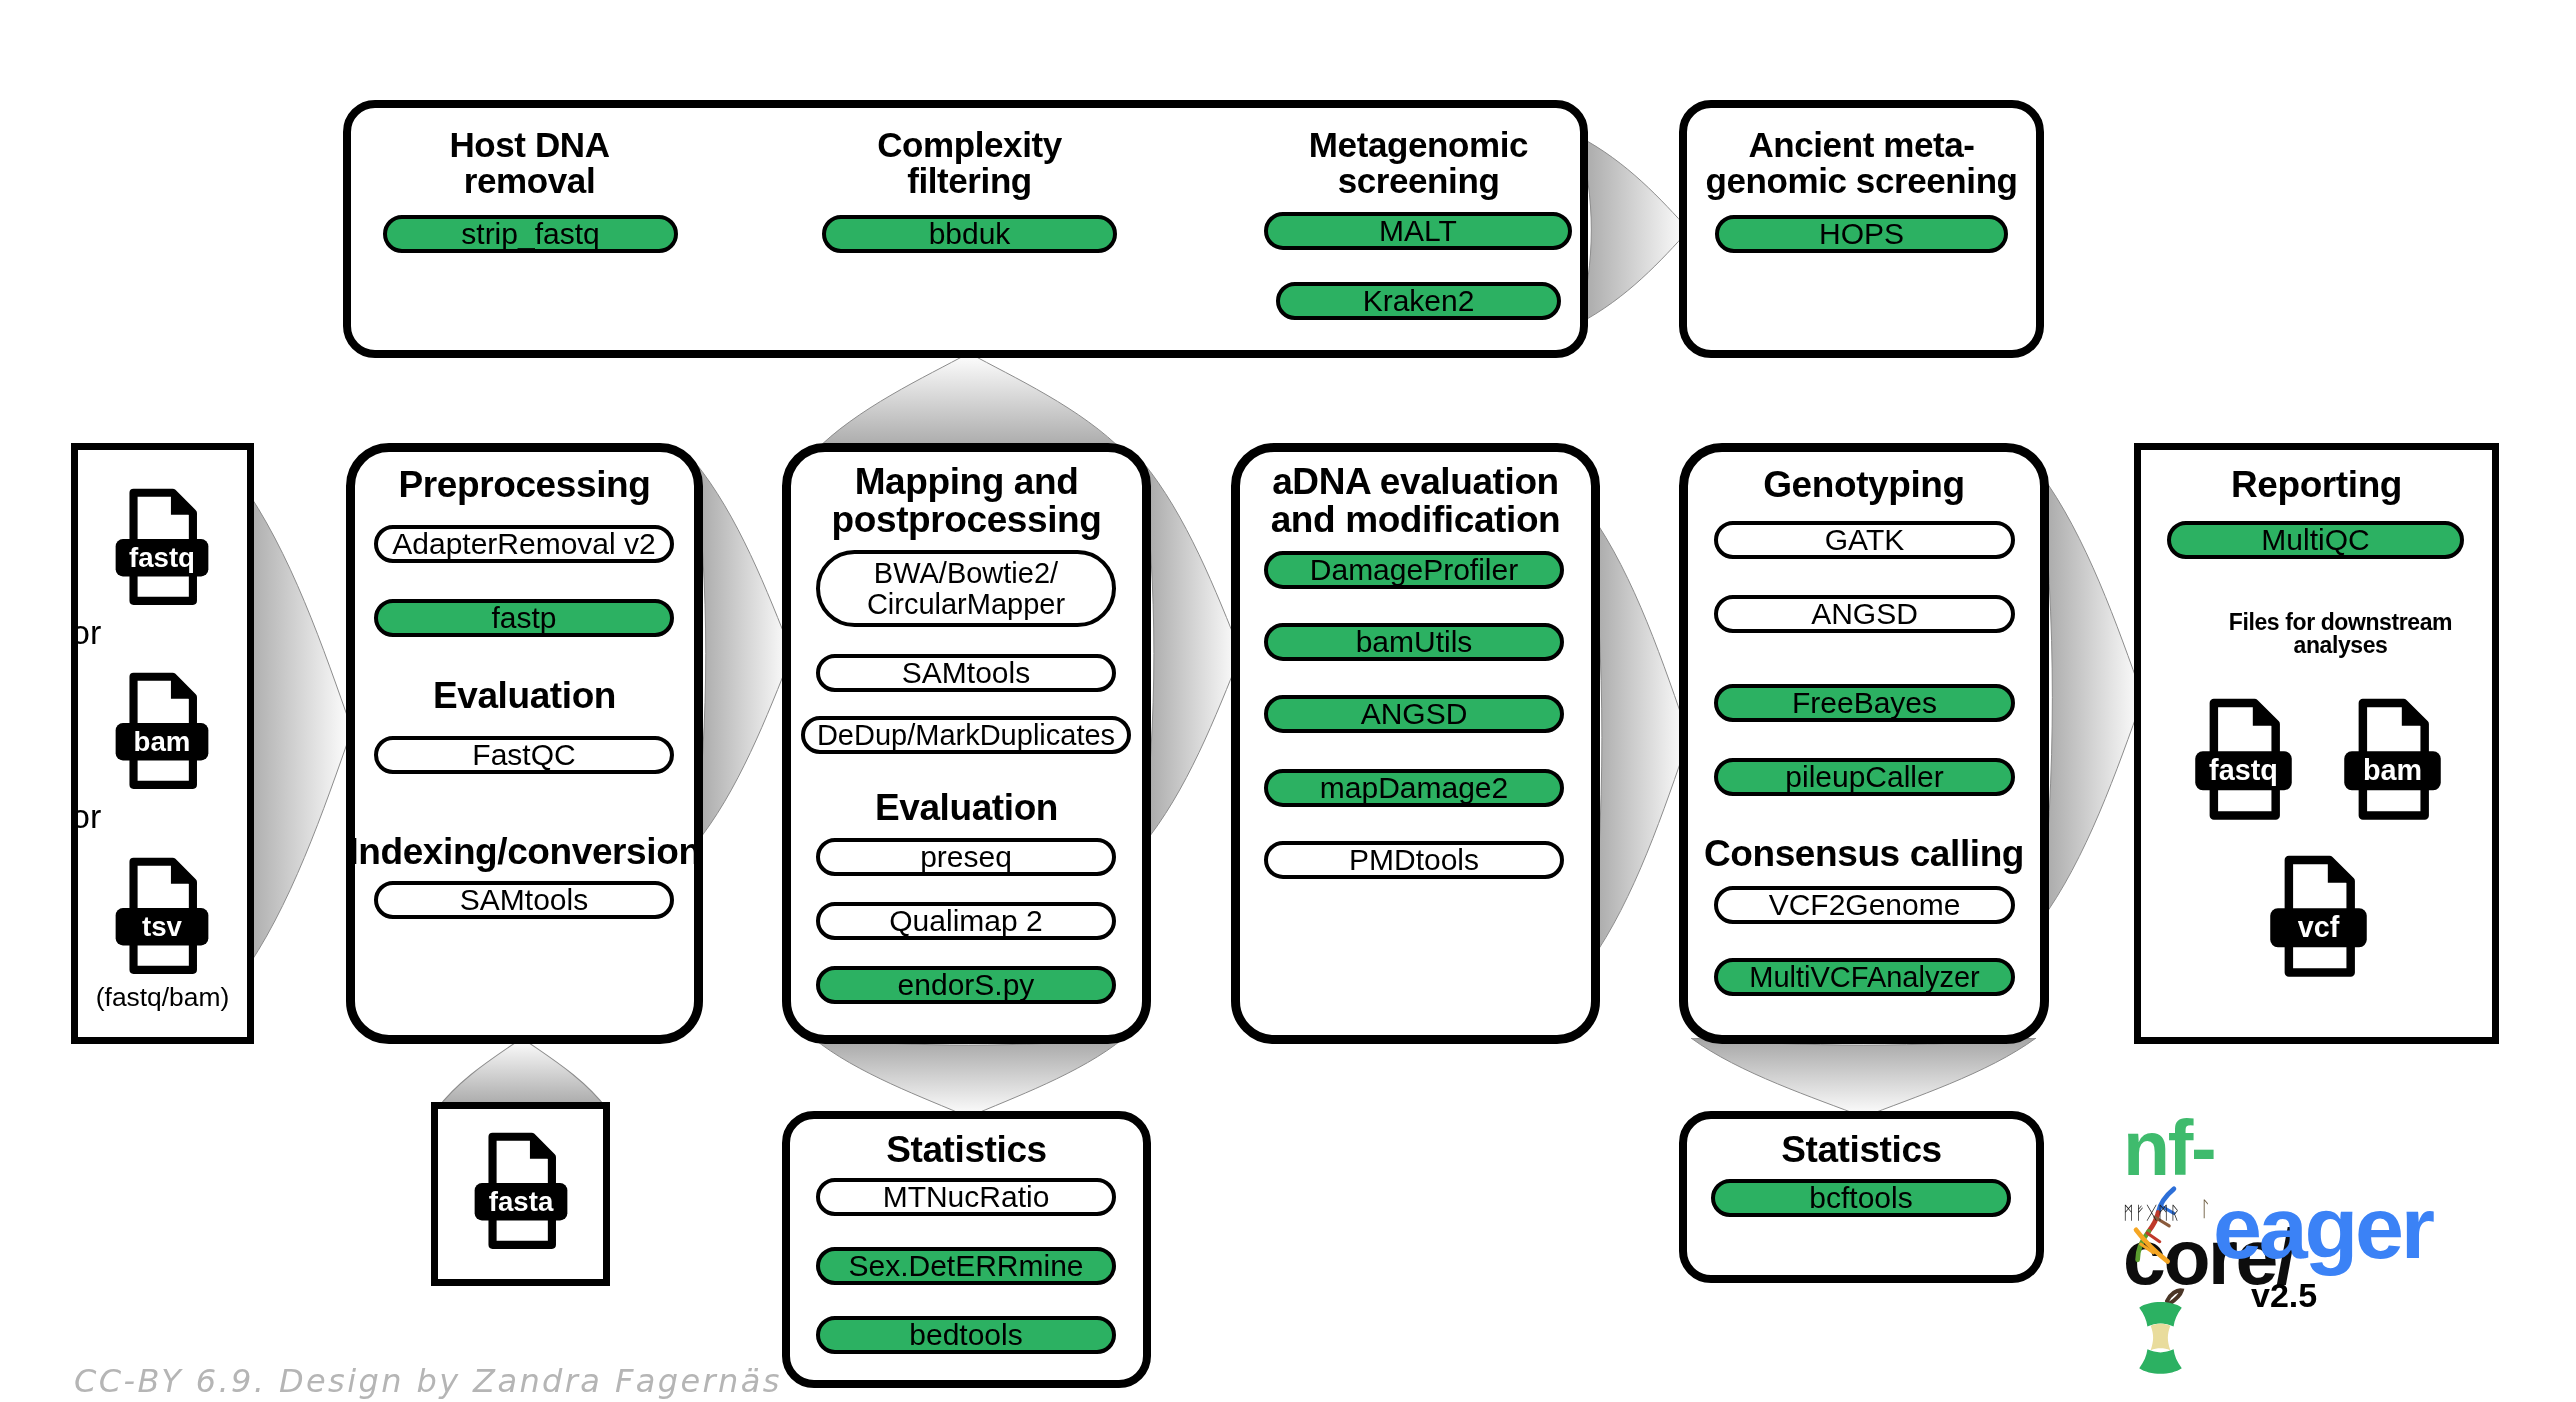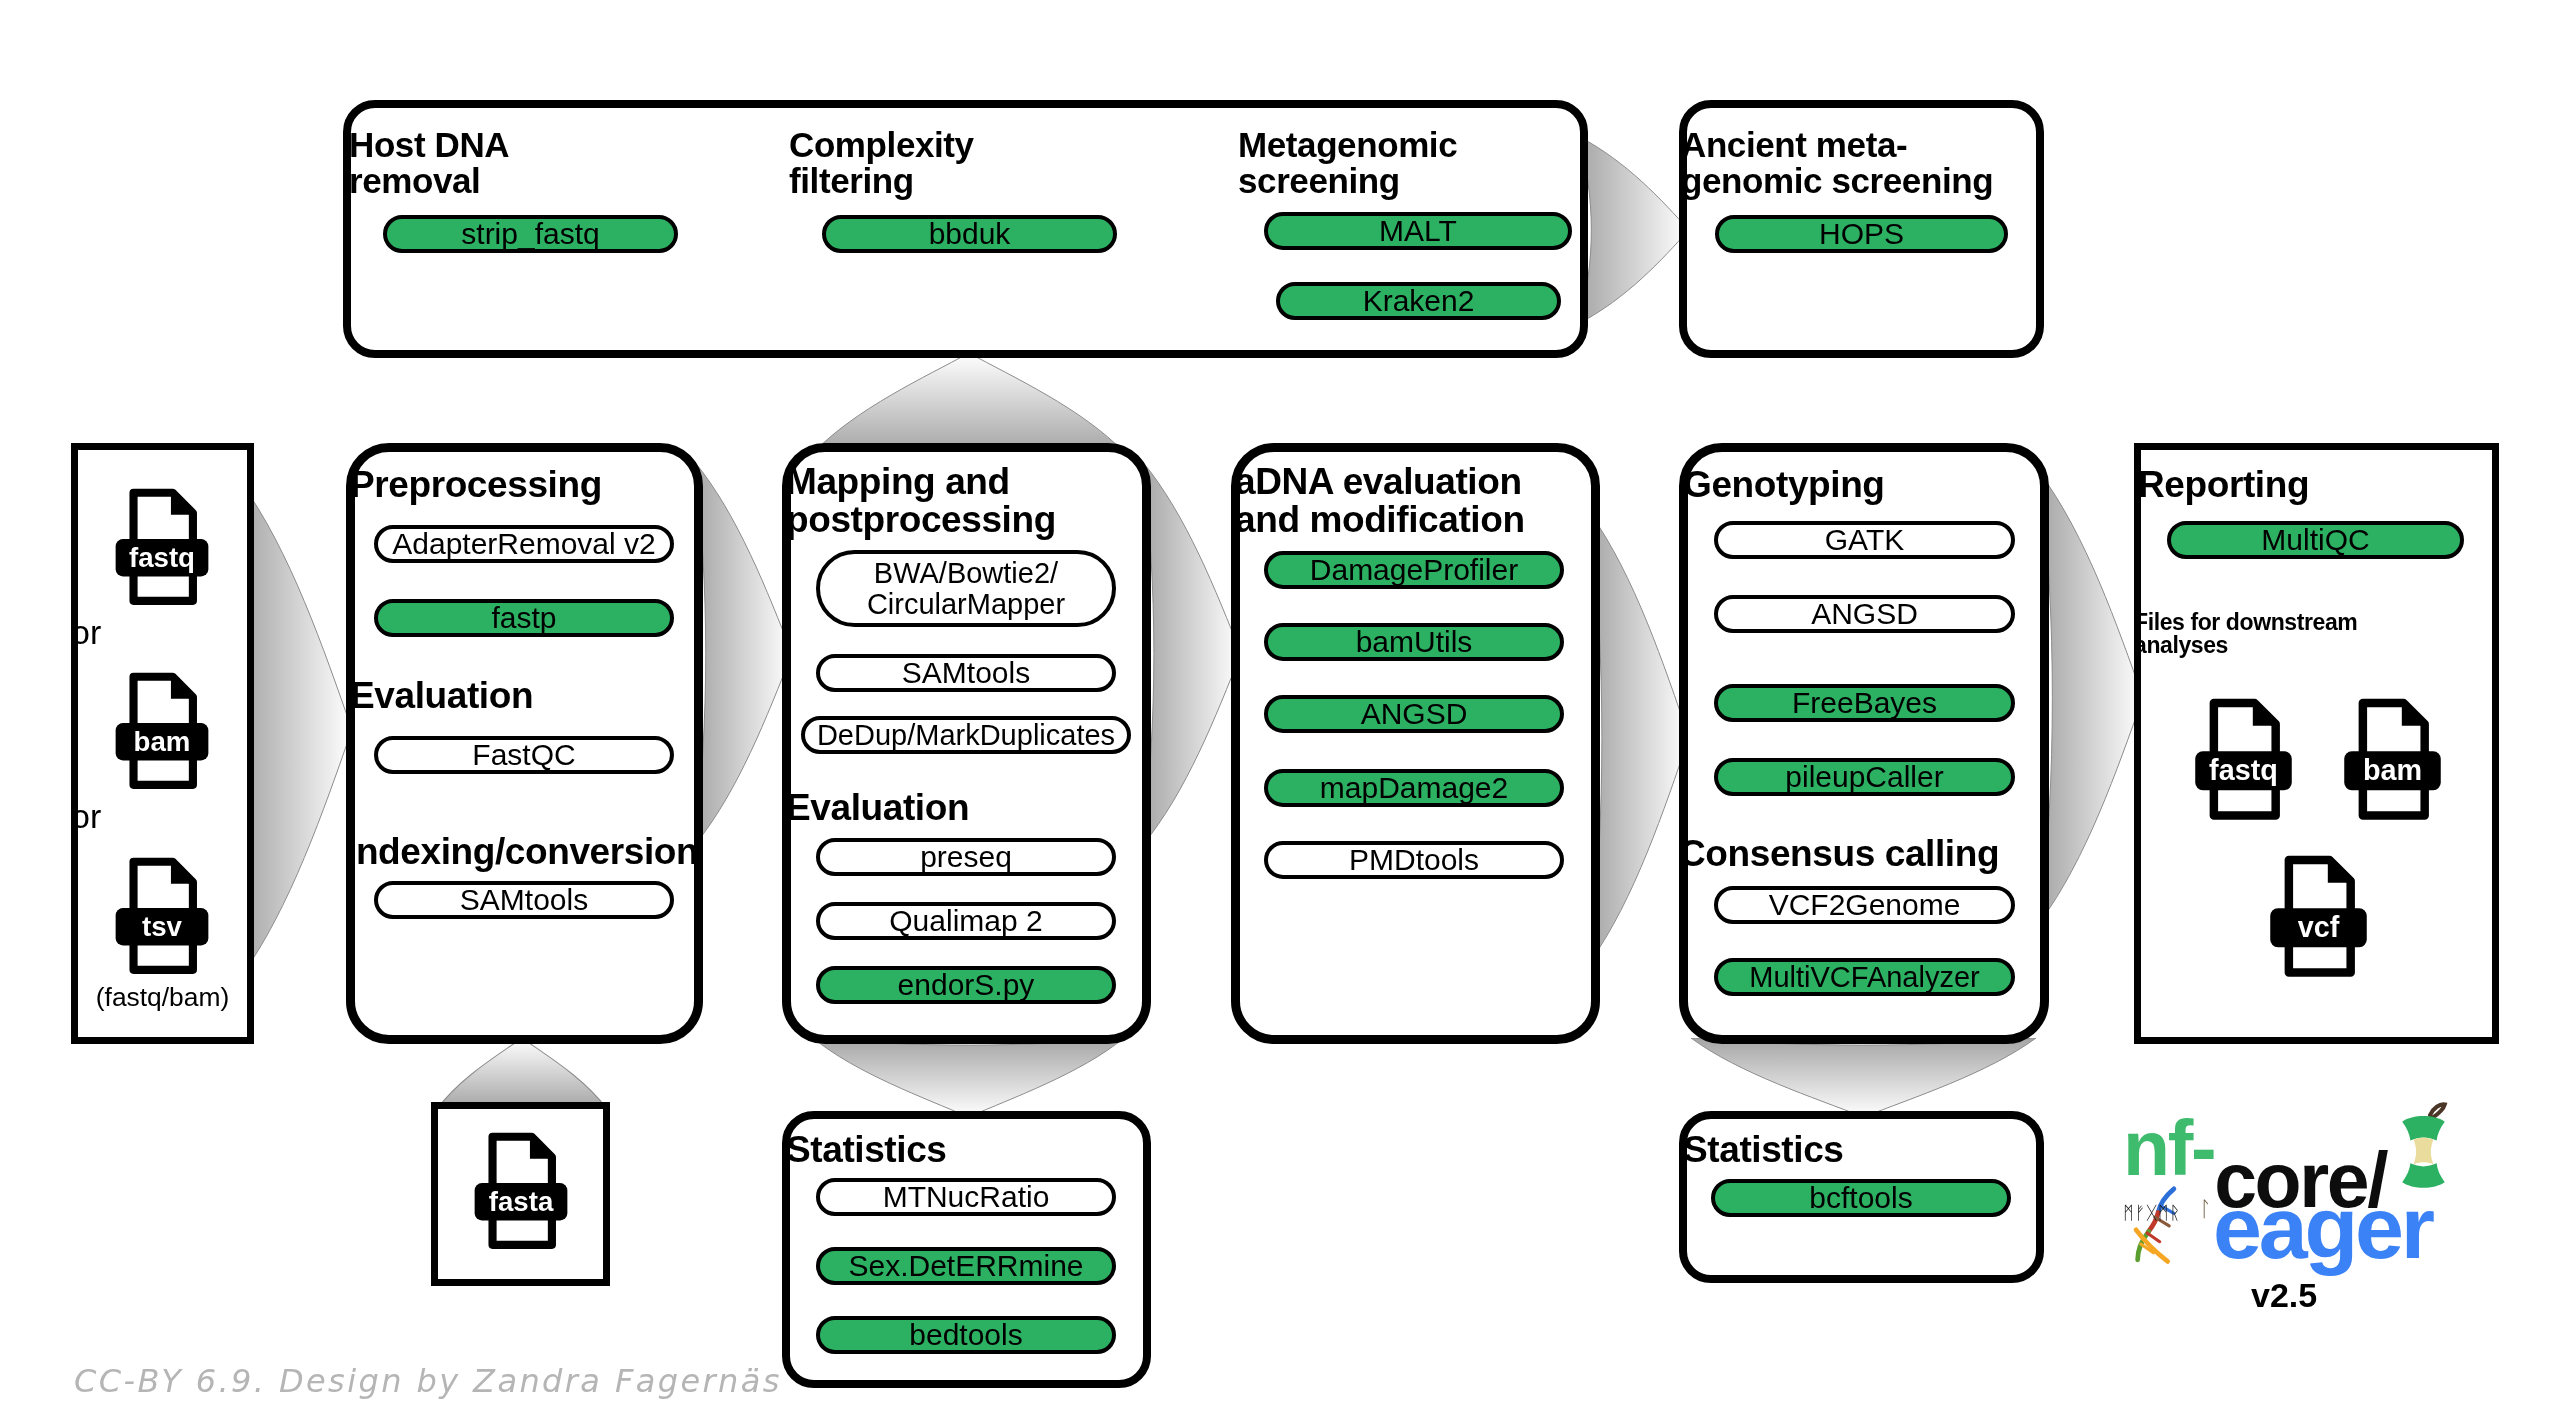--- a/index.html
+++ b/index.html
@@ -4,39 +4,39 @@
 <style>
   html,body{margin:0;padding:0;}
   body{
     width:2576px;height:1403px;position:relative;background:#ffffff;
     font-family:"Liberation Sans",sans-serif;overflow:hidden;color:#000;
   }
   .box{position:absolute;background:#fff;border:8.8px solid #000;box-sizing:border-box;z-index:2;}
   .rounded{border-radius:43px;}
   .rounded-sm{border-radius:32px;}
   .square{border-radius:0;border-width:7.2px;}
-  .heading{position:absolute;z-index:3;font-weight:bold;text-align:left;font-size:37px;line-height:1.02;letter-spacing:-0.4px;}
+  .heading{position:absolute;z-index:3;font-weight:bold;text-align:center;font-size:37px;line-height:1.02;letter-spacing:-0.4px;}
   .heading .ln{display:block;}
   .top-title{font-size:35px;}
   .pill{
     position:absolute;z-index:3;box-sizing:border-box;height:38px;
     border:4.8px solid #000;border-radius:800px;background:#fff;
     display:flex;flex-direction:column;align-items:center;justify-content:center;
     font-size:30px;line-height:1.04;text-align:center;white-space:nowrap;
   }
   .pill.green{background:var(--green);}
   .pill.tall{height:77px;font-size:29px;}
   .pill.tight{font-size:29px;}
   .ortext{position:absolute;z-index:3;font-size:34px;text-align:left;}
   .caption{position:absolute;z-index:3;font-size:26.4px;text-align:center;}
   .arrow{position:absolute;z-index:1;}
   .fileicon{position:absolute;z-index:3;}
   .credit{position:absolute;z-index:3;font-size:32px;font-style:italic;letter-spacing:2.4px;
           color:#b5b5b5;font-family:"DejaVu Sans",sans-serif;}
-  .logo-line1{position:absolute;z-index:3;display:flex;align-items:flex-start;}
+  .logo-line1{position:absolute;z-index:3;display:flex;align-items:flex-start;flex-direction:column;}
   .logo-nf{font-size:77px;font-weight:bold;letter-spacing:-2.4px;line-height:1;}
   .logo-core{font-size:77px;font-weight:bold;letter-spacing:-2.4px;line-height:1;color:#0d0d0d;margin-top:32px;}
   .logo-eager{position:absolute;z-index:3;font-size:88px;font-weight:bold;letter-spacing:-3.2px;line-height:1;color:#3b82f6;}
   .logo-version{position:absolute;z-index:3;font-size:34px;font-weight:bold;text-align:left;}
   .logo-runes{position:absolute;z-index:3;font-size:18px;color:#1a1a1a;letter-spacing:0.8px;text-align:right;}
   .logo-rune-l{position:absolute;z-index:3;font-size:21px;color:#6b5a3e;}
 </style>
 </head>
 <body>
 

